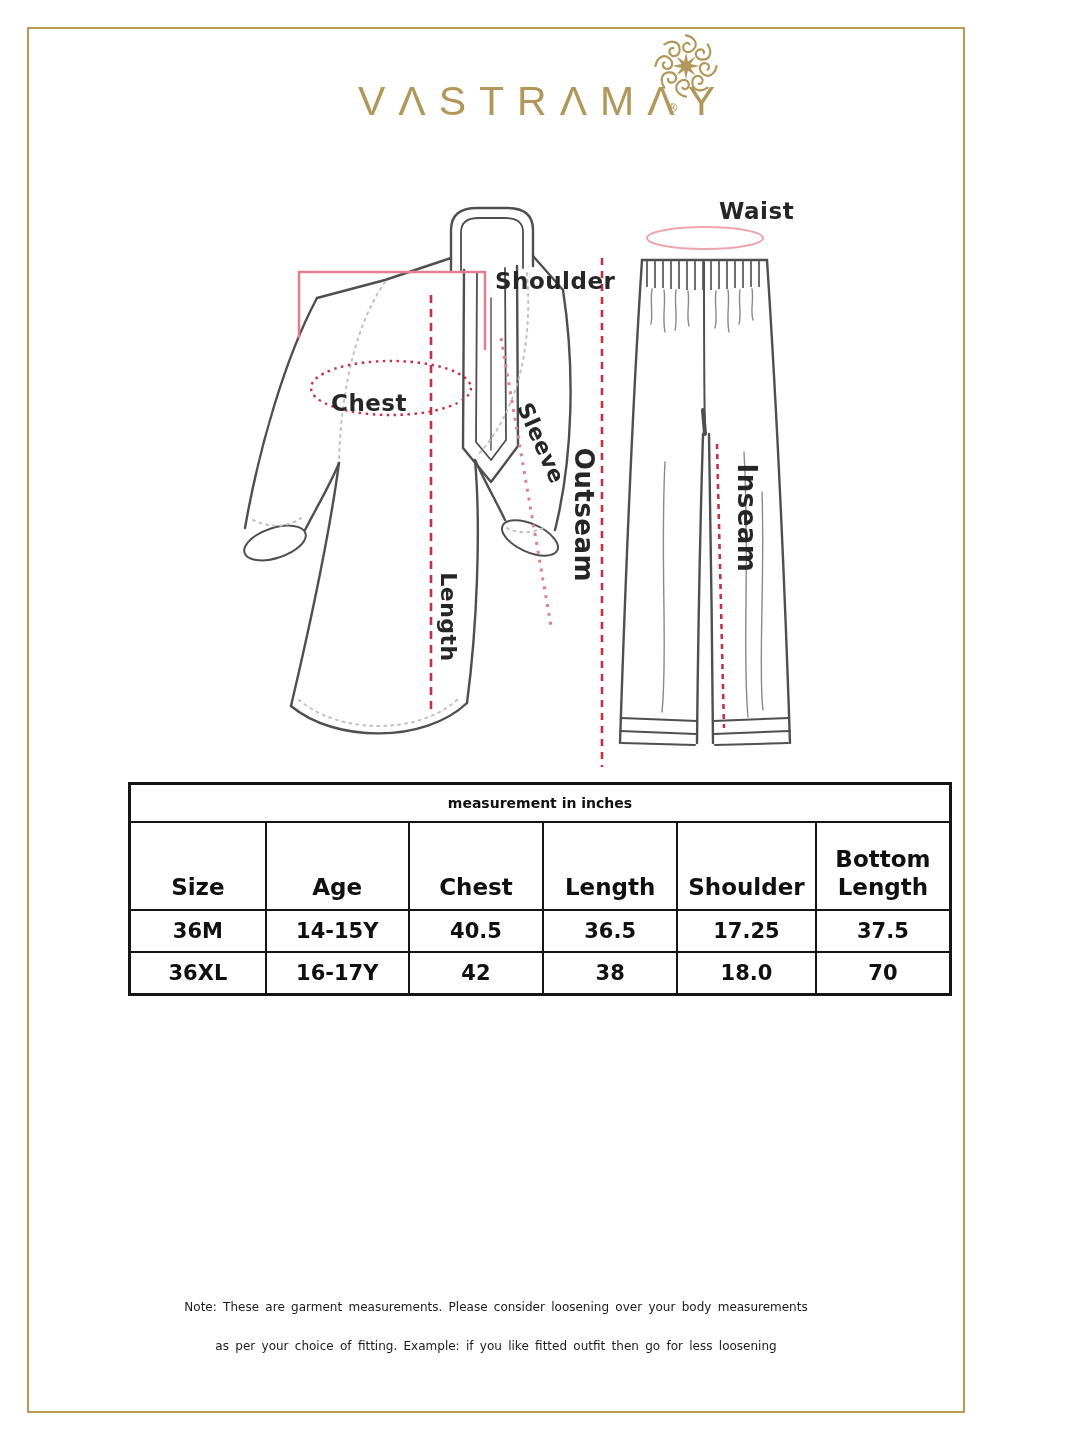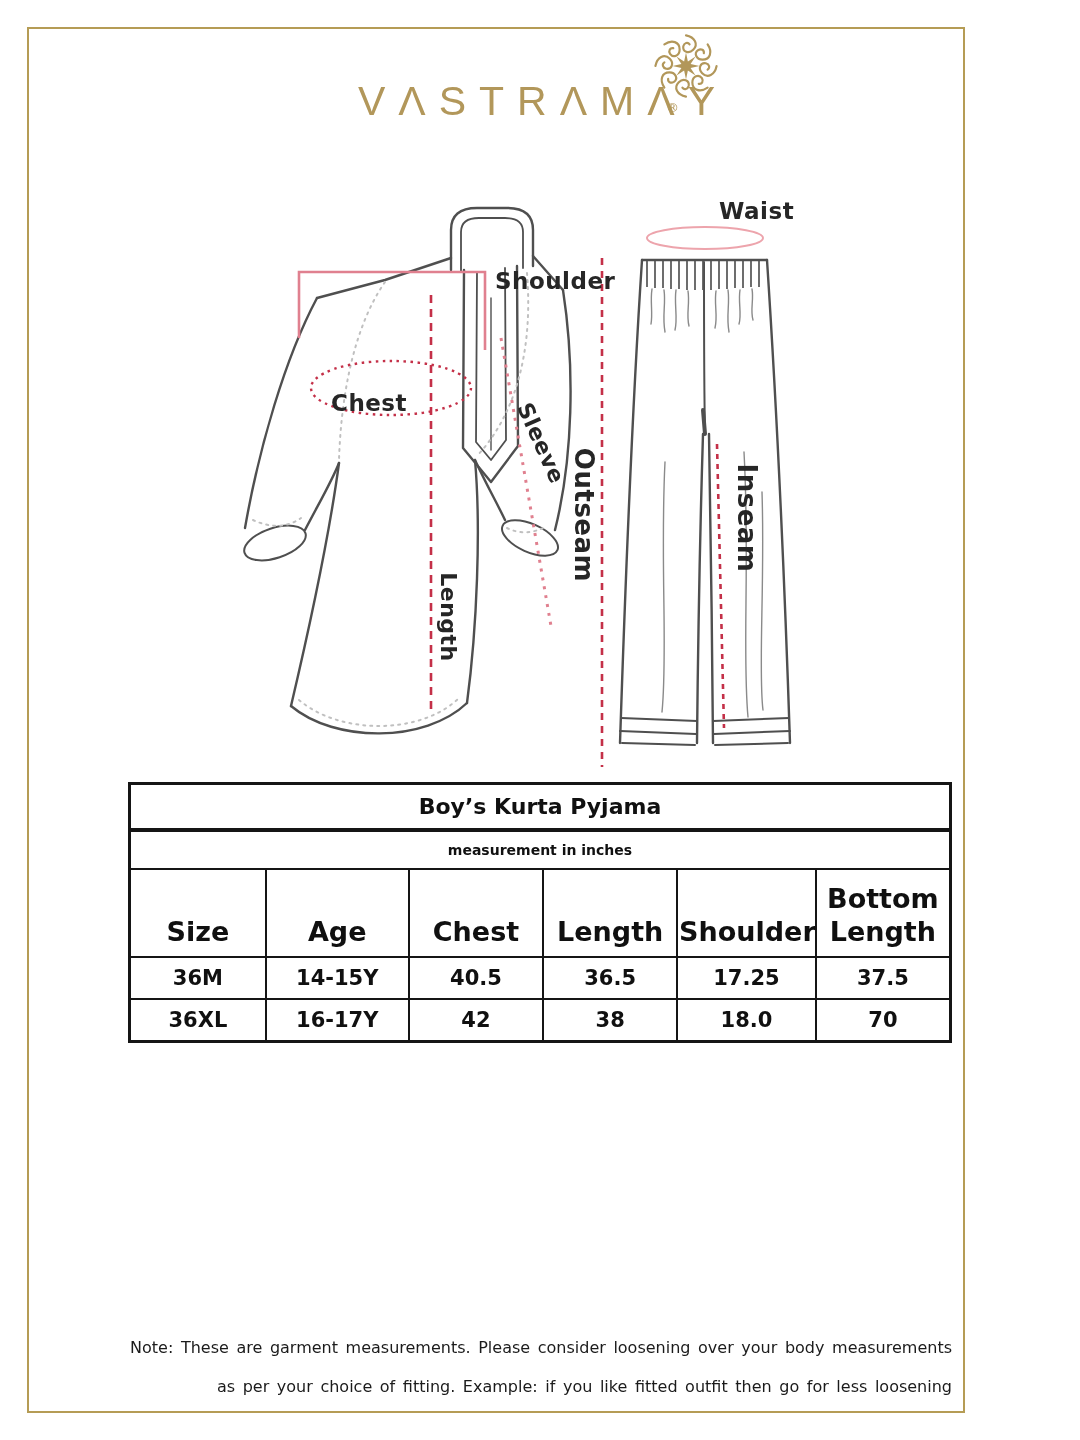--- a/index.html
+++ b/index.html
@@ -42,26 +42,26 @@
     position:absolute;left:128px;top:782px;width:824px;
     border-collapse:collapse;table-layout:fixed;color:#101010;
   }
   .size-table td,.size-table th{
     border:2px solid #151515;text-align:center;font-weight:700;
     overflow:hidden;
   }
   .size-table{border:3px solid #151515;}
   .row-title td{height:41px;font-size:22px;border-bottom:4px solid #151515;}
   .row-subtitle td{height:34px;font-size:14px;}
-  .row-head th{height:78px;font-size:27px;vertical-align:bottom;padding-bottom:7px;line-height:1.25;}
+  .row-head th{height:78px;font-size:23px;vertical-align:bottom;padding-bottom:7px;line-height:1.25;}
   .row-data td{height:38px;font-size:21px;}
   
   .note{
-    position:absolute;left:40px;right:40px;top:1288px;text-align:right;
-    color:#1b1b1b;font-size:16px;line-height:39px;word-spacing:2.5px;margin-top:40px;
+    position:absolute;left:40px;right:40px;top:1288px;text-align:center;
+    color:#1b1b1b;font-size:12px;line-height:39px;word-spacing:2.5px;
   }
 </style>
 </head>
 <body>
 
 <div class="page">
   <div class="gold-frame"></div>
 
   <div class="wordmark">VΛSTRΛMΛY</div>
   <div class="regmark">®</div>
@@ -167,23 +167,20 @@
   <table class="size-table">
     <colgroup>
       <col style="width:16.6%">
         <col style="width:17.4%">
         <col style="width:16.4%">
       <col style="width:16.3%">
         <col style="width:16.9%">
         <col style="width:16.4%">
     </colgroup>
     <tbody>
-      <tr class="row-title">
-        <td colspan="6">Boy’s Kurta Pyjama</td>
-      </tr>
       <tr class="row-subtitle">
         <td colspan="6">measurement in inches</td>
       </tr>
       <tr class="row-head">
         <th>Size</th>
         <th>Age</th>
         <th>Chest</th>
         <th>Length</th>
         <th>Shoulder</th>
         <th>Bottom Length</th>

